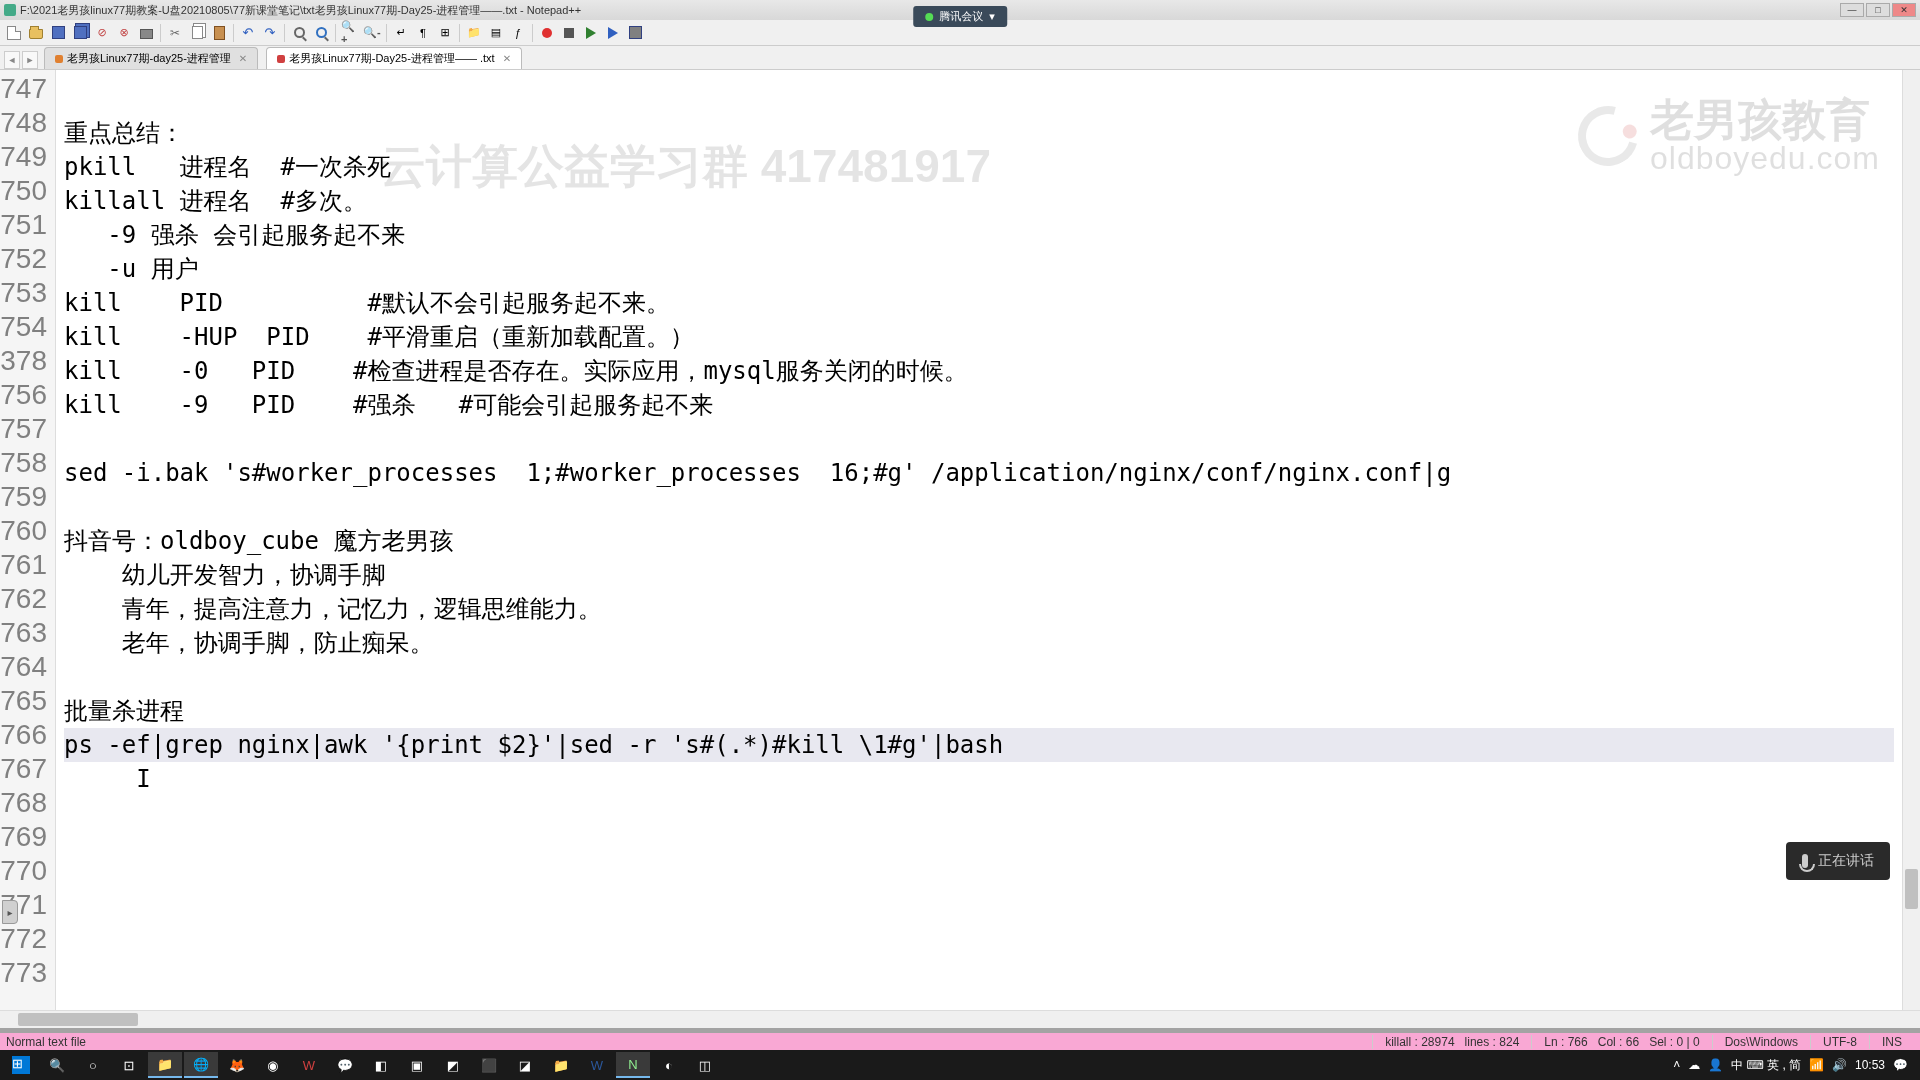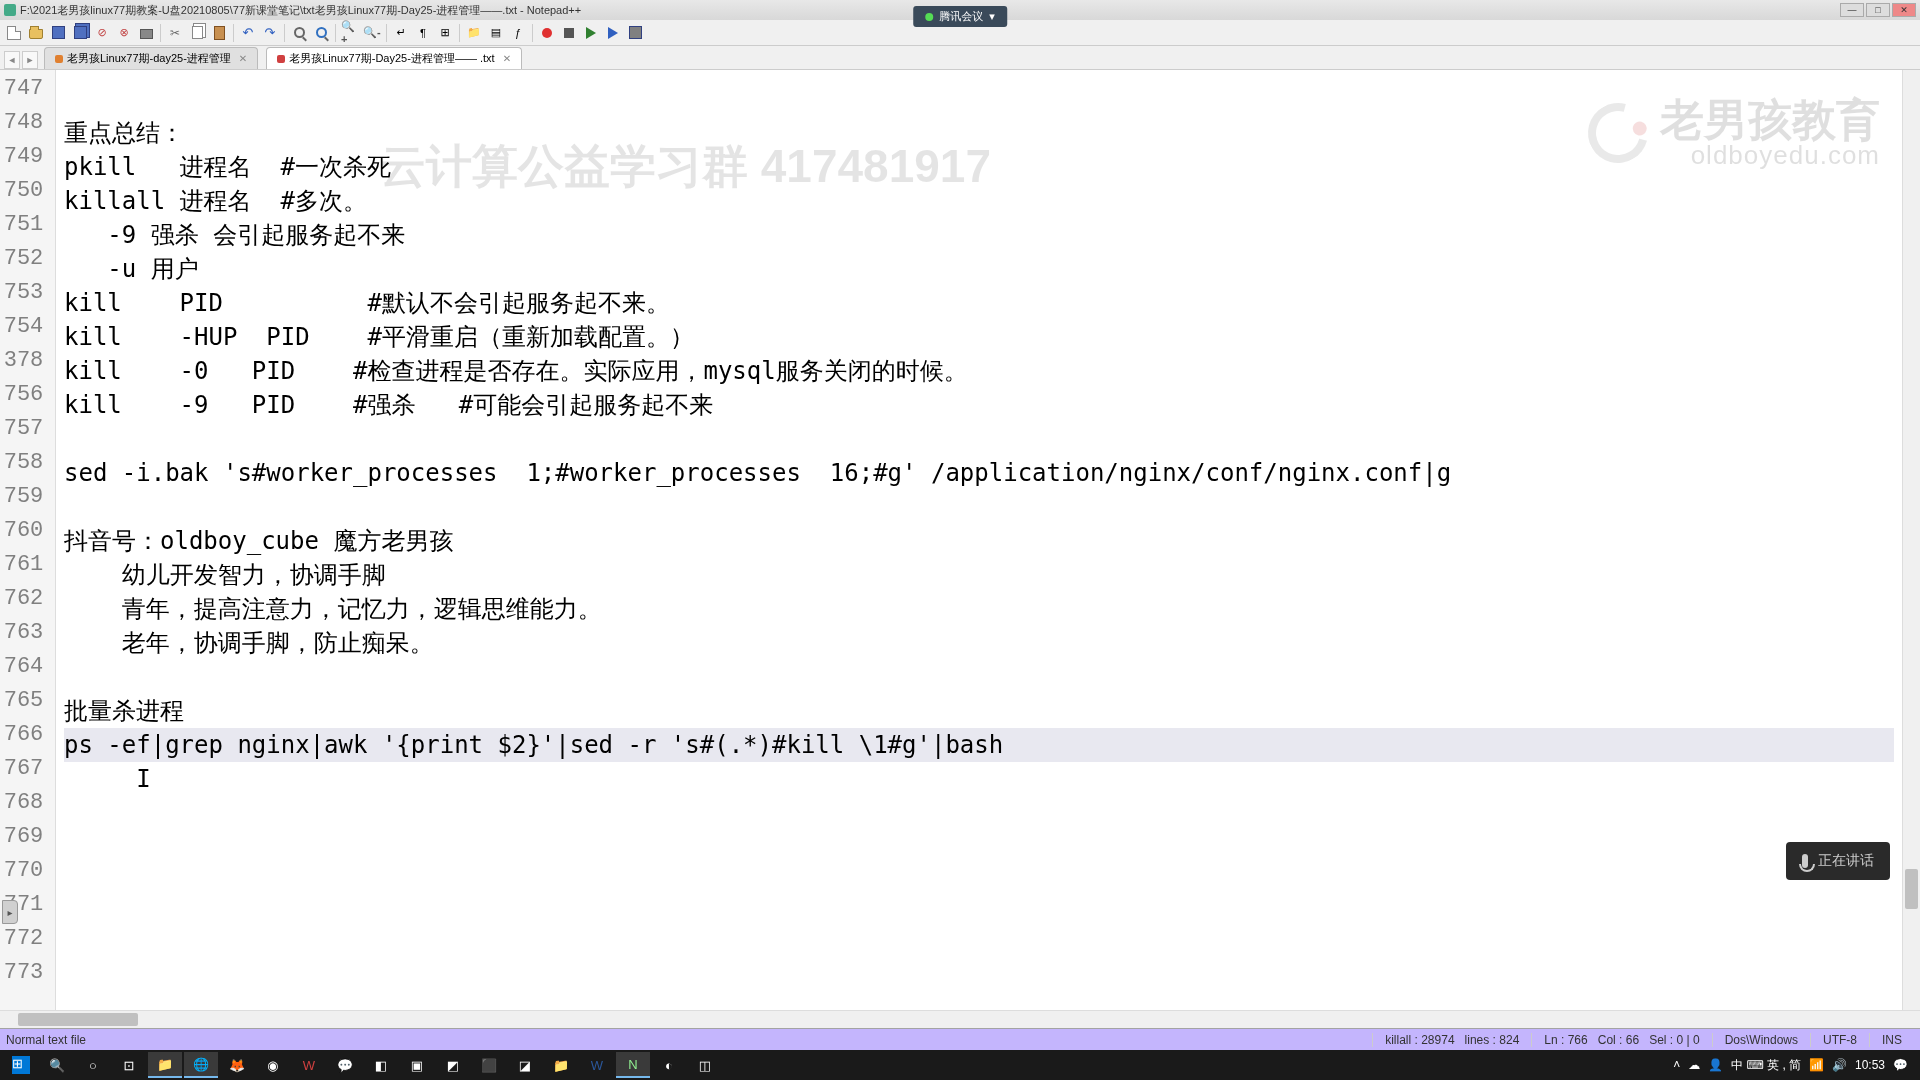--- a/index.html
+++ b/index.html
@@ -125,24 +125,24 @@
   flex: 1;
   display: flex;
   background: #fff;
   position: relative;
   overflow: hidden;
 }
 .gutter {
   width: 56px;
   background: #f5f5f5;
   border-right: 1px solid #ddd;
-  text-align: center;
+  text-align: right;
   padding-right: 8px;
-  font-family: Liberation Mono, monospace;
-  font-size: 22px;
+  font-family: Liberation Sans, sans-serif;
+  font-size: 28px;
   color: #808080;
   line-height: 34px;
   padding-top: 2px;
 }
 .gutter div { height:34px; }
 .content {
   flex: 1;
   font-family: Consolas, "Microsoft YaHei", monospace;
   font-size: 24px;
   line-height: 34px;
@@ -165,22 +165,22 @@
   height: 18px;
   background: #f0f0f0;
   border-top: 1px solid #ddd;
   display:flex;
 }
 .scroll-h .track { flex:1; position:relative; margin:0 18px; }
 .scroll-h .thumb { position:absolute; top:2px; bottom:2px; left:0; width:120px; background:#c0c0c0; border-radius:2px; }
 .fold-handle { position:absolute; left:2px; top:830px; width:16px; height:24px; background:#d0d0d0; border:1px solid #999; border-radius:0 4px 4px 0; font-size:10px; display:flex;align-items:center;justify-content:center;color:#555;}
 .statusbar {
   height: 22px;
-  background: #c4b5fd;
-  border-top: 1px solid #a3a3a3;
+  background: #f9a8d4;
+  border-top: 5px solid #a3a3a3;
   display: flex;
   align-items: center;
   font-size: 12px;
   color: #333;
   padding: 0 6px;
 }
 .statusbar .sb-sec { padding: 0 12px; border-left:1px solid #ccc; }
 .statusbar .sb-sec:first-child { border:none; padding-left:0; flex:1;}
 .watermark {
   position: absolute;
@@ -190,21 +190,21 @@
   font-size: 42px;
   color: #555;
   z-index: 10;
   display:flex; align-items:center; gap:12px;
   pointer-events:none;
 }
 .watermark .wlogo { width:60px; height:60px; border:8px solid #888; border-right-color:transparent; border-radius:50%; transform:rotate(-30deg); position:relative;}
 .watermark .wlogo::after{content:'';position:absolute;right:-6px;bottom:8px;width:14px;height:14px;background:#d05050;border-radius:50%;}
 .watermark .wtxt { display:flex;flex-direction:column;line-height:1;}
 .watermark .wcn{font-size:44px;font-weight:bold;}
-.watermark .wurl{font-size:26px;letter-spacing:1px;text-align:right;}
+.watermark .wurl{font-size:32px;letter-spacing:1px;}
 .watermark2 {
   position: absolute;
   top: 66px;
   left: 380px;
   opacity: 0.1;
   font-size: 46px;
   color: #000000;
   z-index: 5;
   font-weight: bold;
   pointer-events:none;

